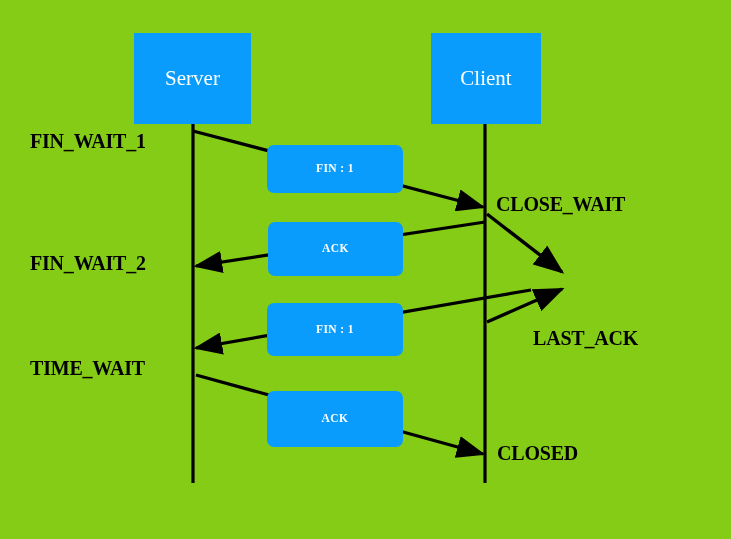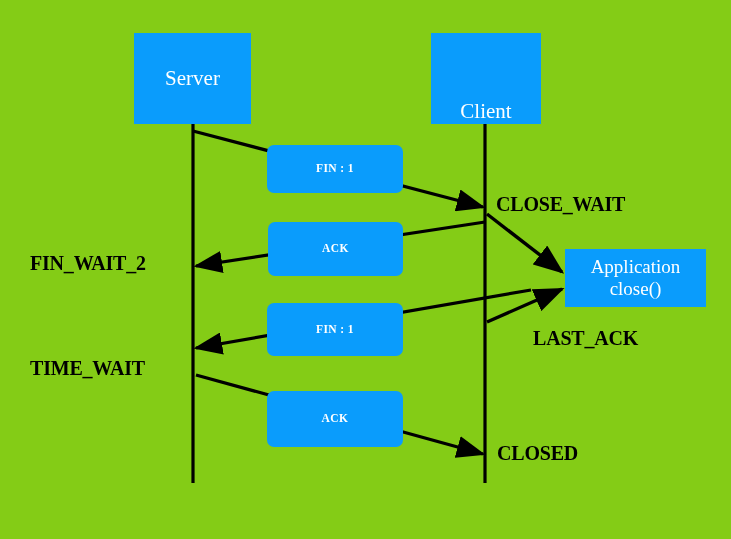--- a/index.html
+++ b/index.html
@@ -86,45 +86,42 @@
 
     <line x1="487" y1="214" x2="562" y2="272" stroke="#000000" stroke-width="3.4" marker-end="url(#arrowhead)"></line>
 
     <line x1="487" y1="322" x2="562" y2="289" stroke="#000000" stroke-width="3.4" marker-end="url(#arrowhead)"></line>
   </svg>
 
   <div class="node actor-box" style="left:134px; top:33px; width:117px; height:91px;">
     <span>Server</span>
   </div>
 
-  <div class="node actor-box" style="left:431px; top:33px; width:110px; height:91px;align-items:flex-end;">
+  <div class="node actor-box" style="left:431px; top:33px; width:110px; height:91px;">
     <span>Client</span>
   </div>
 
   <div class="node msg-box" style="left:267px; top:145px; width:136px; height:48px;">
     <span>FIN : 1</span>
   </div>
 
   <div class="node msg-box" style="left:268px; top:222px; width:135px; height:54px;">
     <span>ACK</span>
   </div>
 
   <div class="node msg-box" style="left:267px; top:303px; width:136px; height:53px;">
     <span>FIN : 1</span>
   </div>
 
   <div class="node msg-box" style="left:267px; top:391px; width:136px; height:56px;">
     <span>ACK</span>
   </div>
 
-  <div class="node app-box" style="left:565px; top:249px; width:141px; height:58px;">
-    <span>Application</span>
-    <span>close()</span>
-  </div>
 
+  <div class="state-label left" style="left:30px; top:130px;">FIN_WAIT_1</div>
 
   <div class="state-label left" style="left:30px; top:252px;">FIN_WAIT_2</div>
 
   <div class="state-label left" style="left:30px; top:357px;text-align:right;">TIME_WAIT</div>
 
   <div class="state-label right" style="left:496px; top:193px;">CLOSE_WAIT</div>
 
   <div class="state-label right" style="left:513px; top:327px;margin-left:20px;">LAST_ACK</div>
 
   <div class="state-label right" style="left:497px; top:442px;">CLOSED</div>

